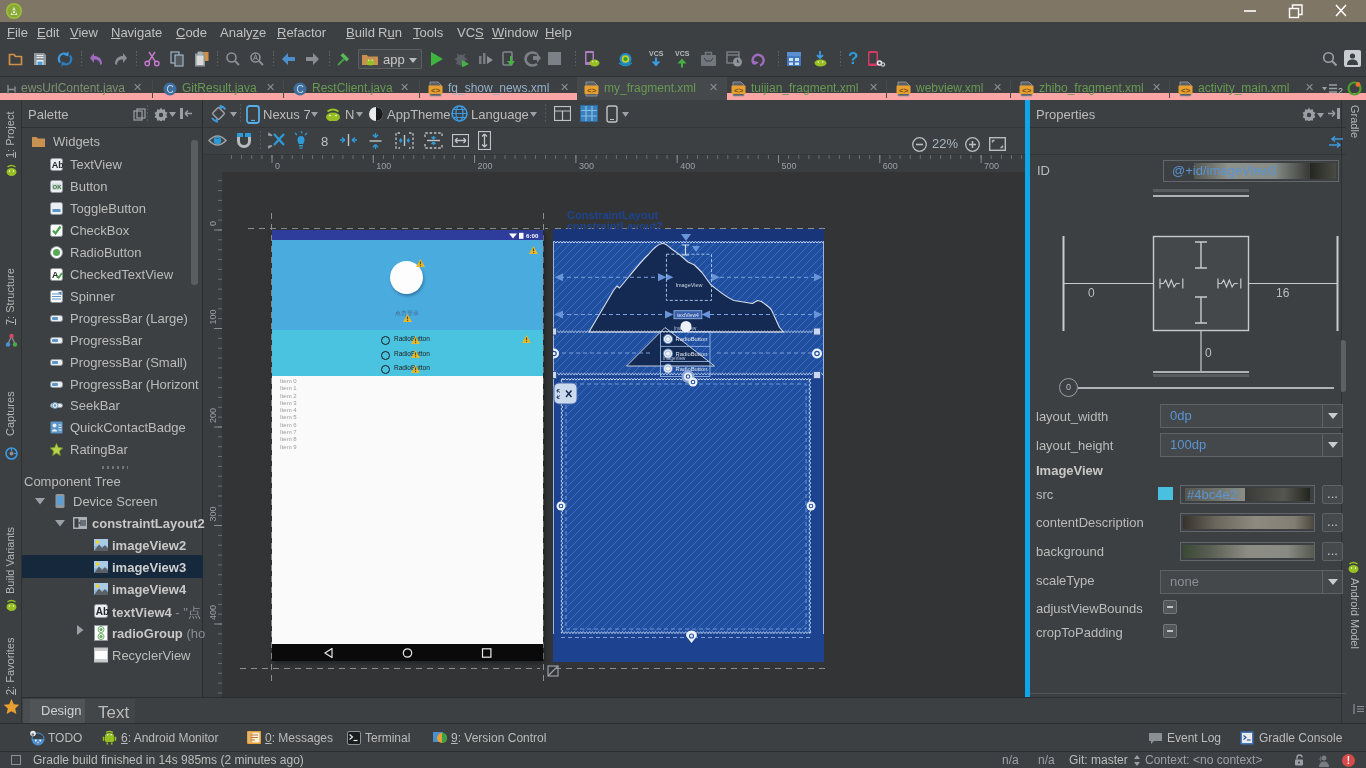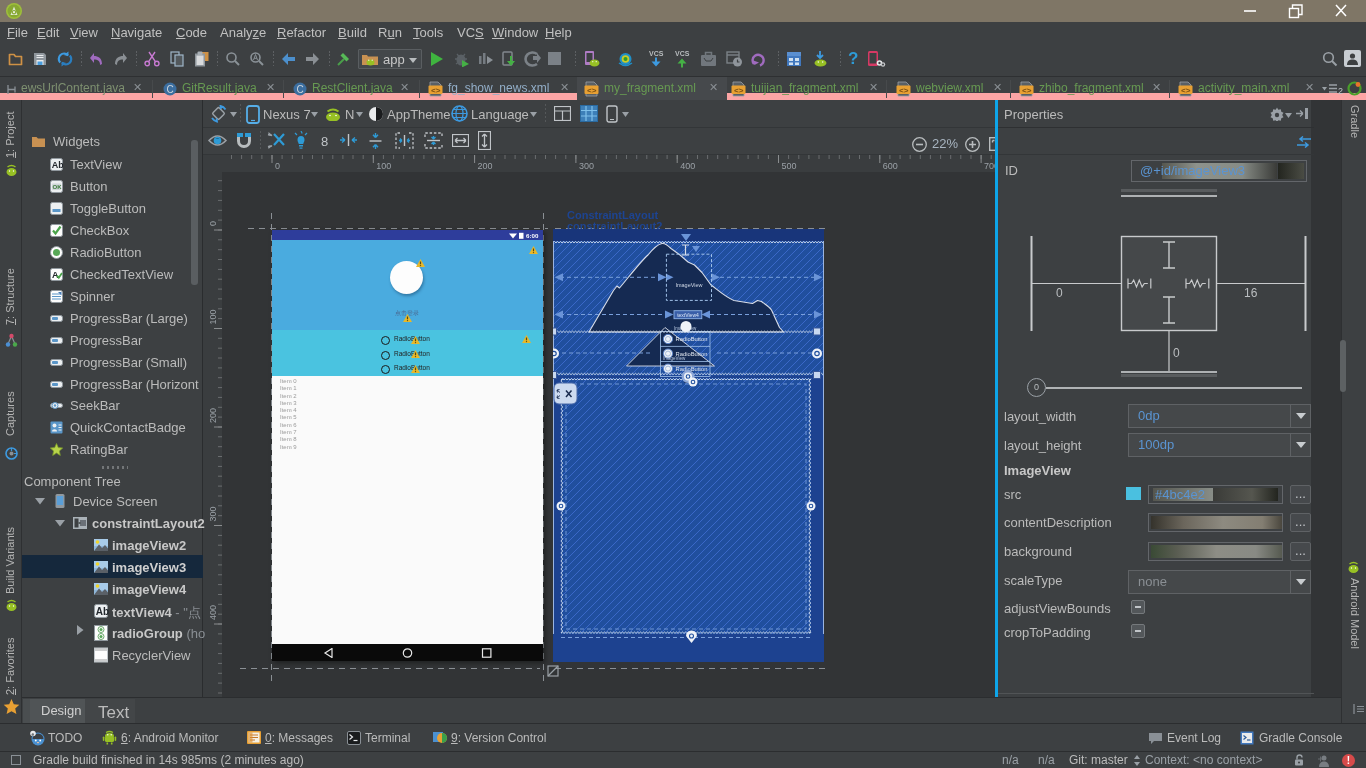--- a/index.html
+++ b/index.html
@@ -12,21 +12,21 @@
 #titlebar { left:0; top:0; width:1366px; height:22px; background:#7f7666; color:#f4f8f2; font-size:13px; }
 #menubar { left:0; top:22px; width:1366px; height:23px; background:#3d4042; font-size:13px; color:#c0c0c0; }
 #toolbar { left:0; top:45px; width:1366px; height:32px; background:#3d4042; border-bottom:1px solid #2e3032; }
 #tabbar { left:0; top:77px; width:1366px; height:23px; background:#3d4042; border-bottom:7px solid #fca5a5; font-size:12px; }
 
 #lstripe { left:0; top:100px; width:22px; height:623px; background:#3d4042; border-right:1px solid #2e3032; }
 #rstripe { left:1341px; top:100px; width:25px; height:623px; background:#3d4042; border-left:1px solid #2e3032; }
 #palette { left:22px; top:100px; width:181px; height:365px; background:#3d4042; border-right:1px solid #2a2c2e; }
 #comptree { left:22px; top:465px; width:181px; height:232px; background:#3d4042; border-right:1px solid #2a2c2e; }
 #design { left:203px; top:100px; width:822px; height:597px; background:#323436; }
-#props { left:995px; top:100px; width:316px; height:597px; background:#3d4042; border-left:3px solid #0ea5e9; }
+#props { left:1025px; top:100px; width:316px; height:597px; background:#3d4042; border-left:5px solid #0ea5e9; }
 
 #btabs { left:22px; top:697px; width:1319px; height:26px; background:#3d4042; border-top:1px solid #2b2d2f; }
 #toolwin { left:0; top:723px; width:1366px; height:28px; background:#3d4042; border-top:1px solid #2b2d2f; font-size:12px; }
 #statusbar { left:0; top:751px; width:1366px; height:17px; background:#3d4042; border-top:1px solid #2b2d2f; font-size:12px; }
 .sep { display:inline-block; width:1px; background-image:repeating-linear-gradient(#5d6063 0 1.5px,transparent 1.5px 3.5px); }
 </style>
 </head>
 <body>
 <div id="app">
   <div id="titlebar" class="abs">
@@ -49,21 +49,21 @@
       </svg>
   </div>
   <div id="menubar" class="abs">
     <span class="abs" style="left:7px;top:3px"><u>F</u>ile</span>
     <span class="abs" style="left:37px;top:3px"><u>E</u>dit</span>
     <span class="abs" style="left:70px;top:3px"><u>V</u>iew</span>
     <span class="abs" style="left:111px;top:3px"><u>N</u>avigate</span>
     <span class="abs" style="left:176px;top:3px"><u>C</u>ode</span>
     <span class="abs" style="left:220px;top:3px">Analy<u>z</u>e</span>
     <span class="abs" style="left:277px;top:3px"><u>R</u>efactor</span>
-    <span class="abs" style="left:338px;top:3px"><u>B</u>uild</span>
+    <span class="abs" style="left:346px;top:3px"><u>B</u>uild</span>
     <span class="abs" style="left:378px;top:3px">R<u>u</u>n</span>
     <span class="abs" style="left:413px;top:3px"><u>T</u>ools</span>
     <span class="abs" style="left:457px;top:3px">VC<u>S</u></span>
     <span class="abs" style="left:492px;top:3px"><u>W</u>indow</span>
     <span class="abs" style="left:545px;top:3px"><u>H</u>elp</span>
   </div>
   <div id="toolbar" class="abs">
     <svg class="abs" style="left:8px;top:7px" width="15" height="14" viewBox="0 0 15 14">
         <path d="M1.5 12.5 V2.5 H6 L7.5 4.5 H13.5 V12.5 Z" fill="none" stroke="#cf9145" stroke-width="1.7" stroke-linejoin="round"></path>
       </svg>
@@ -688,20 +688,39 @@
         <circle cx="5.5" cy="8" r="0.7" fill="#fff"></circle>
         <circle cx="9.5" cy="8" r="0.7" fill="#fff"></circle>
       </svg>
     <span class="abs" style="left:19px;top:478px;transform:rotate(90deg);transform-origin:0 0;white-space:nowrap;font-size:11px;color:#b4b4b4">Android Model</span>
     <div class="abs" style="left:-2px;top:240px;width:6px;height:52px;background:#5d6163;border-radius:3px"></div>
     <svg class="abs" style="left:11px;top:603px" width="12" height="12" viewBox="0 0 12 12">
         <path d="M1 1 v10 M4 3.5 h7 M4 6 h7 M4 8.5 h7" stroke="#8a9096" stroke-width="1.2"></path>
       </svg>
   </div>
   <div id="palette" class="abs" style="font-size:13px">
+    <div class="abs" style="left:0;top:0;width:180px;height:28px;border-bottom:1px solid #2e3032">
+      <span class="abs" style="left:6px;top:7px">Palette</span>
+      <svg class="abs" style="left:111px;top:8px" width="13" height="13" viewBox="0 0 13 13">
+          <rect x="1" y="3" width="8" height="9" fill="none" stroke="#9aa0a6" stroke-width="1.2"></rect>
+          <rect x="4" y="1" width="8" height="9" fill="none" stroke="#9aa0a6" stroke-width="1.2"></rect>
+        </svg>
+      <div class="abs sep" style="left:125px;top:5px;height:18px"></div>
+      <svg class="abs" style="left:132px;top:7px" width="14" height="14" viewBox="0 0 14 14">
+          <path d="M7 0.5 L8.3 2.7 L10.8 2.2 L11.3 4.7 L13.5 5.8 L12.2 8 L13.5 10.2 L11.3 11.3 L10.8 13.8 L8.3 13.3 L7 15.5 L5.7 13.3 L3.2 13.8 L2.7 11.3 L0.5 10.2 L1.8 8 L0.5 5.8 L2.7 4.7 L3.2 2.2 L5.7 2.7 Z" fill="#9aa0a6"></path>
+          <circle cx="7" cy="8" r="2.2" fill="#3d4042"></circle>
+        </svg>
+      <svg class="abs" style="left:147px;top:12px" width="7" height="5" viewBox="0 0 7 5">
+          <path d="M0 0 h7 l-3.5 5 Z" fill="#9aa0a6"></path>
+        </svg>
+      <svg class="abs" style="left:157px;top:7px" width="14" height="13" viewBox="0 0 14 13">
+          <rect x="1" y="1" width="3" height="11" fill="#9aa0a6"></rect>
+          <path d="M13 6.5 H6 M6 6.5 l3 -3 M6 6.5 l3 3" stroke="#9aa0a6" stroke-width="1.3" fill="none"></path>
+        </svg>
+    </div>
     <svg class="abs" style="left:9px;top:35px" width="15" height="13" viewBox="0 0 15 13">
         <path d="M1 2 h4.5 l1.5 1.5 H14 V12 H1 Z" fill="#c89152"></path>
       </svg>
     <span class="abs" style="left:31px;top:34px">Widgets</span>
     <svg class="abs" style="left:28px;top:58px" width="13" height="13" viewBox="0 0 13 13">
         <rect x="0.5" y="0.5" width="12" height="12" rx="2" fill="#eceff1" stroke="#90989e"></rect>
         <text x="1.8" y="9.8" font-size="9" font-weight="bold" fill="#23282d" font-family="Liberation Sans">Ab</text>
       </svg>
     <span class="abs" style="left:48px;top:57px">TextView</span>
     <svg class="abs" style="left:28px;top:80px" width="13" height="13" viewBox="0 0 13 13">

